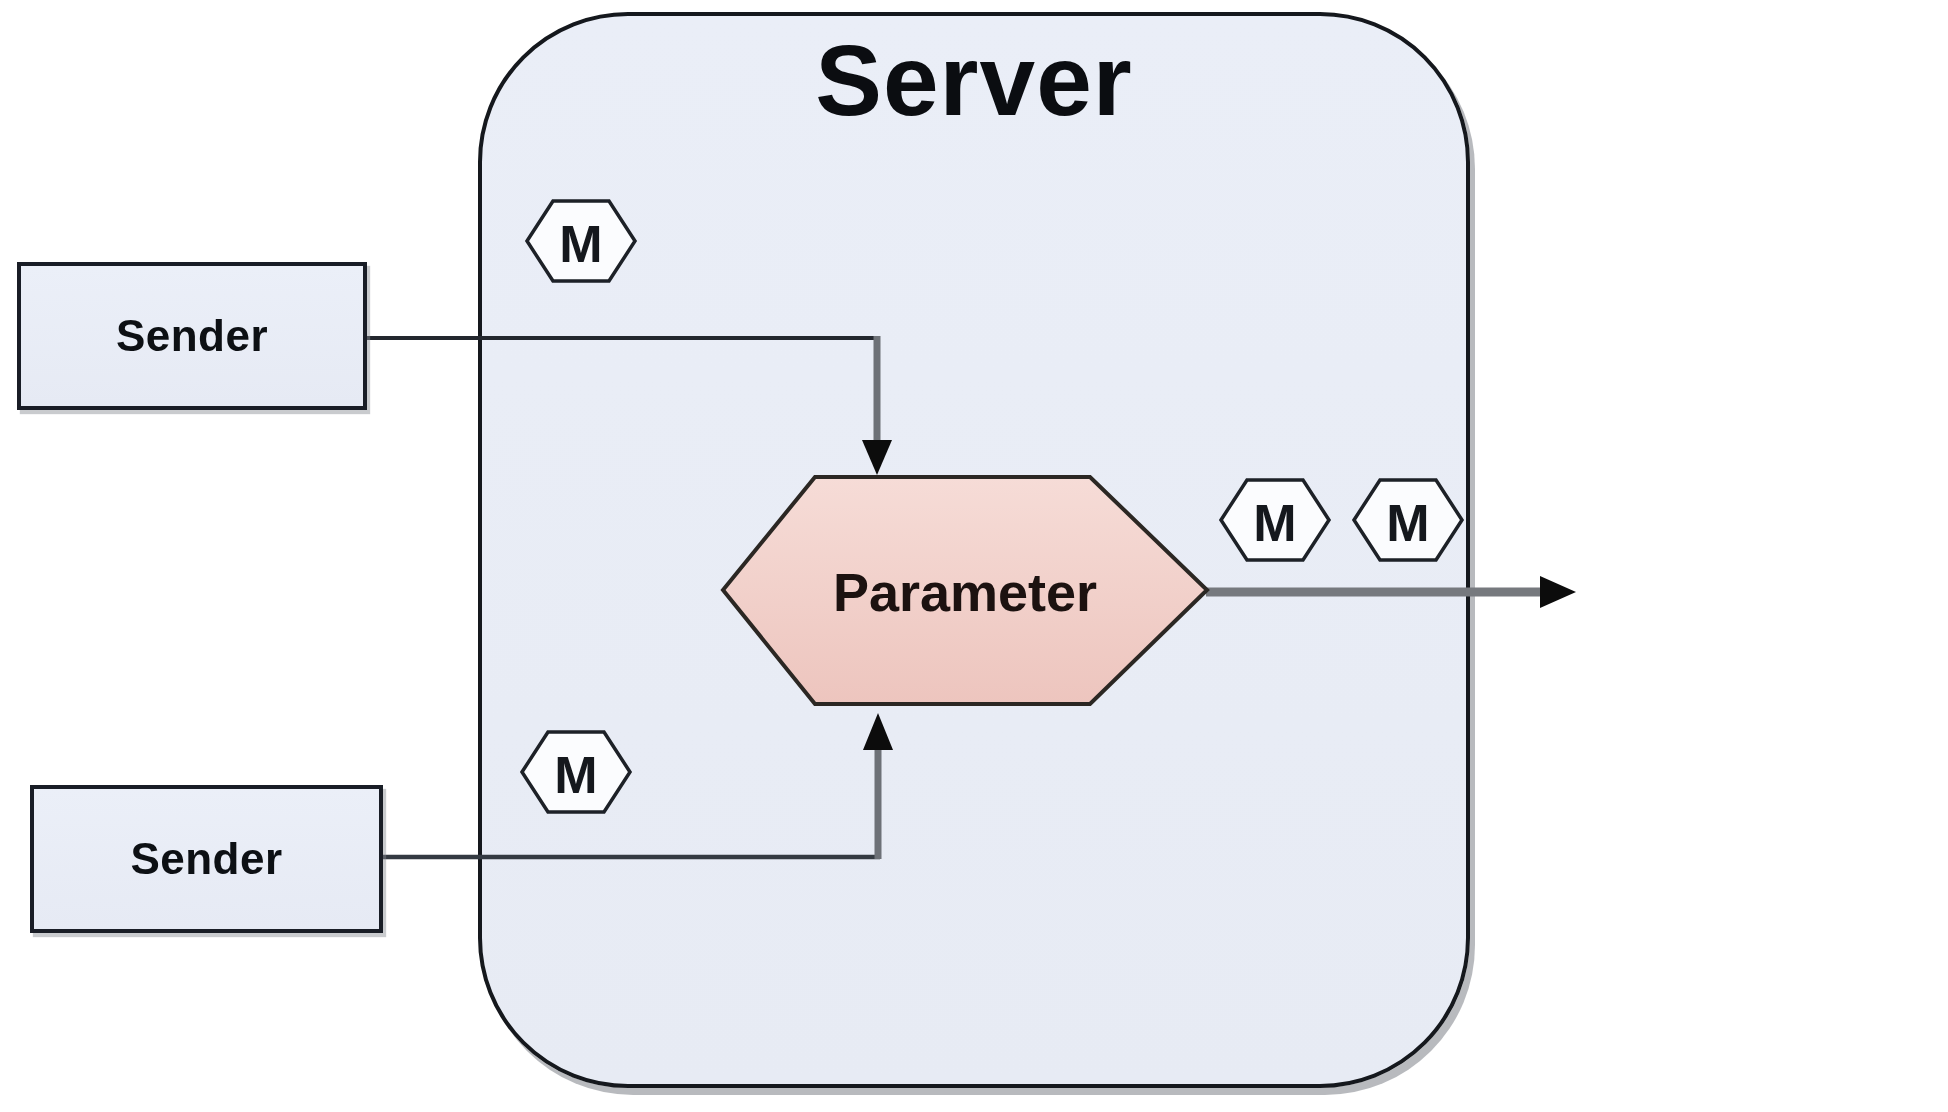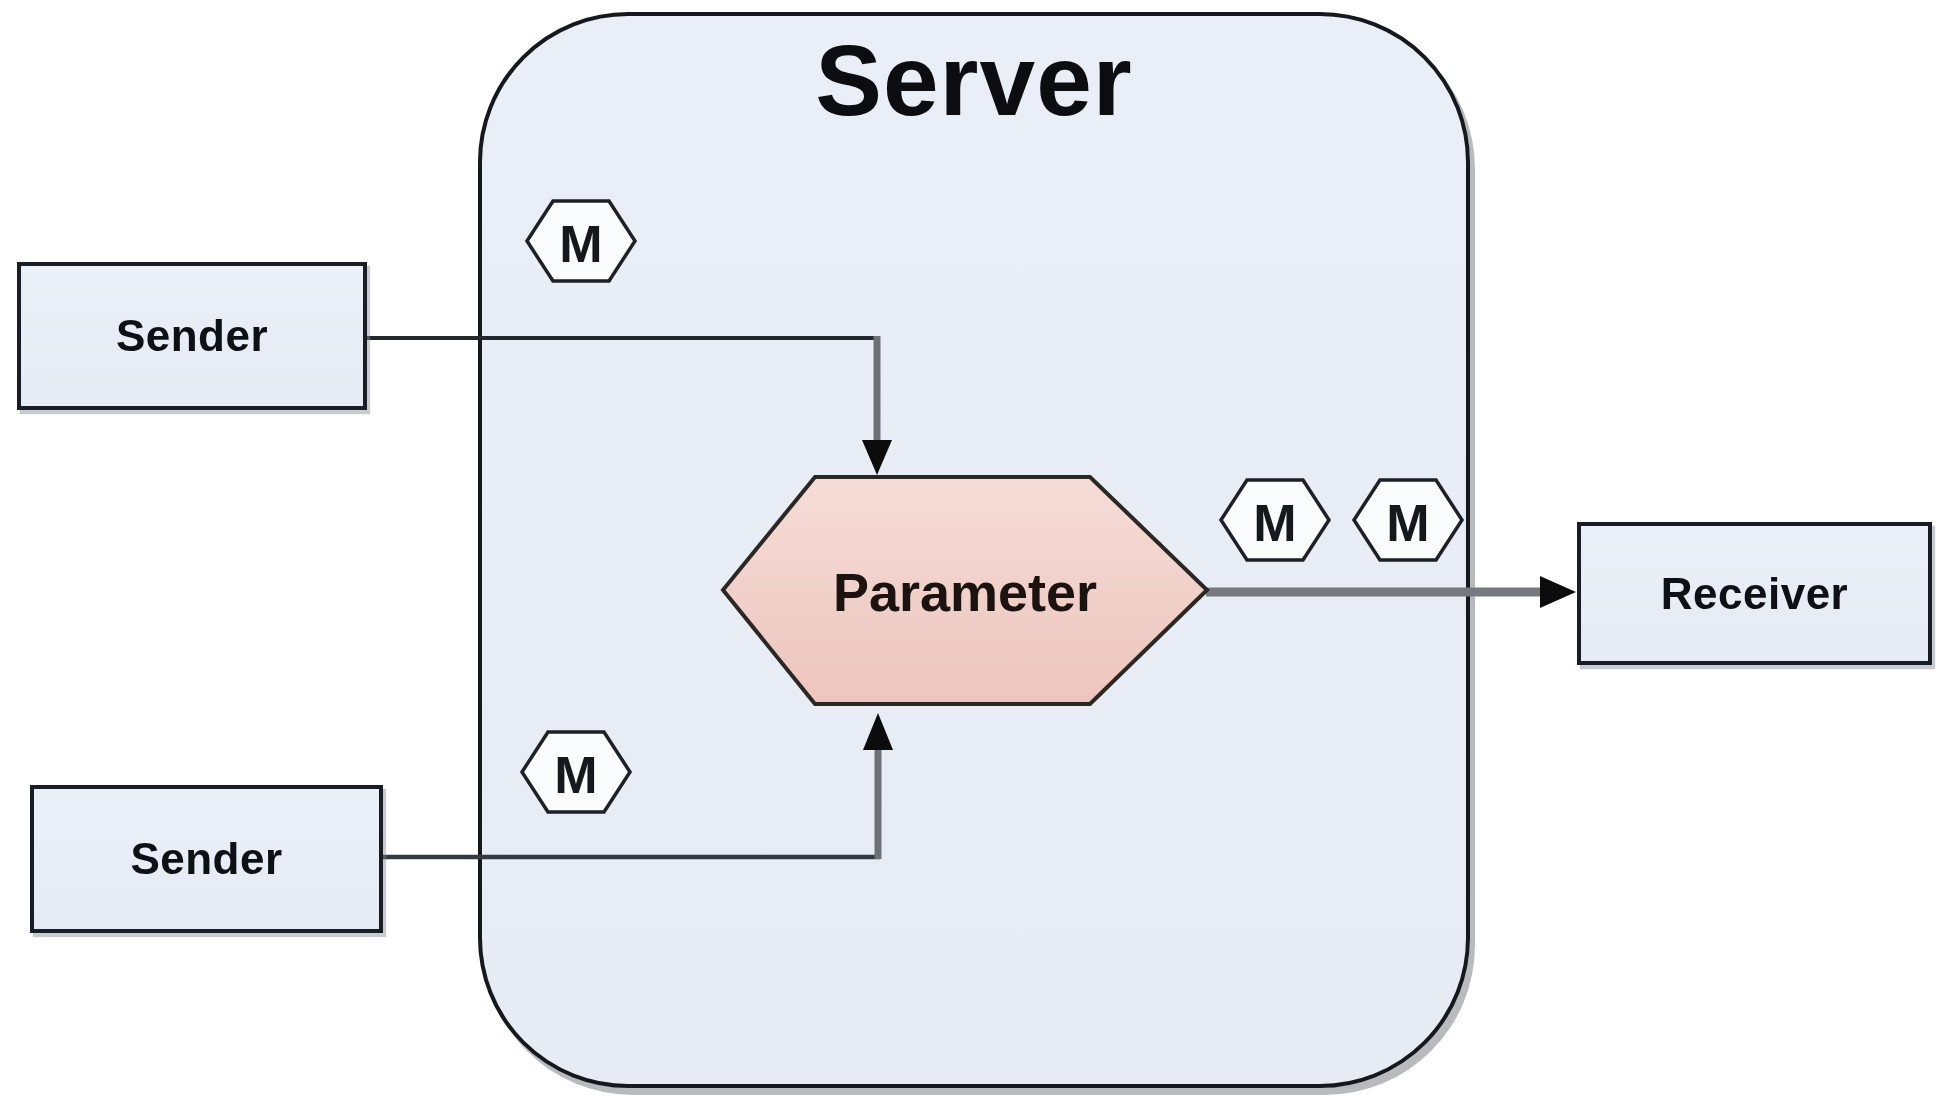--- a/index.html
+++ b/index.html
@@ -130,17 +130,14 @@
   </svg>
 
   <div class="node-box sender-top">
     <span class="label">Sender</span>
   </div>
 
   <div class="node-box sender-bottom">
     <span class="label">Sender</span>
   </div>
 
-  <div class="node-box receiver">
-    <span class="label">Receiver</span>
-  </div>
 
 </div>
 
 </body></html>

